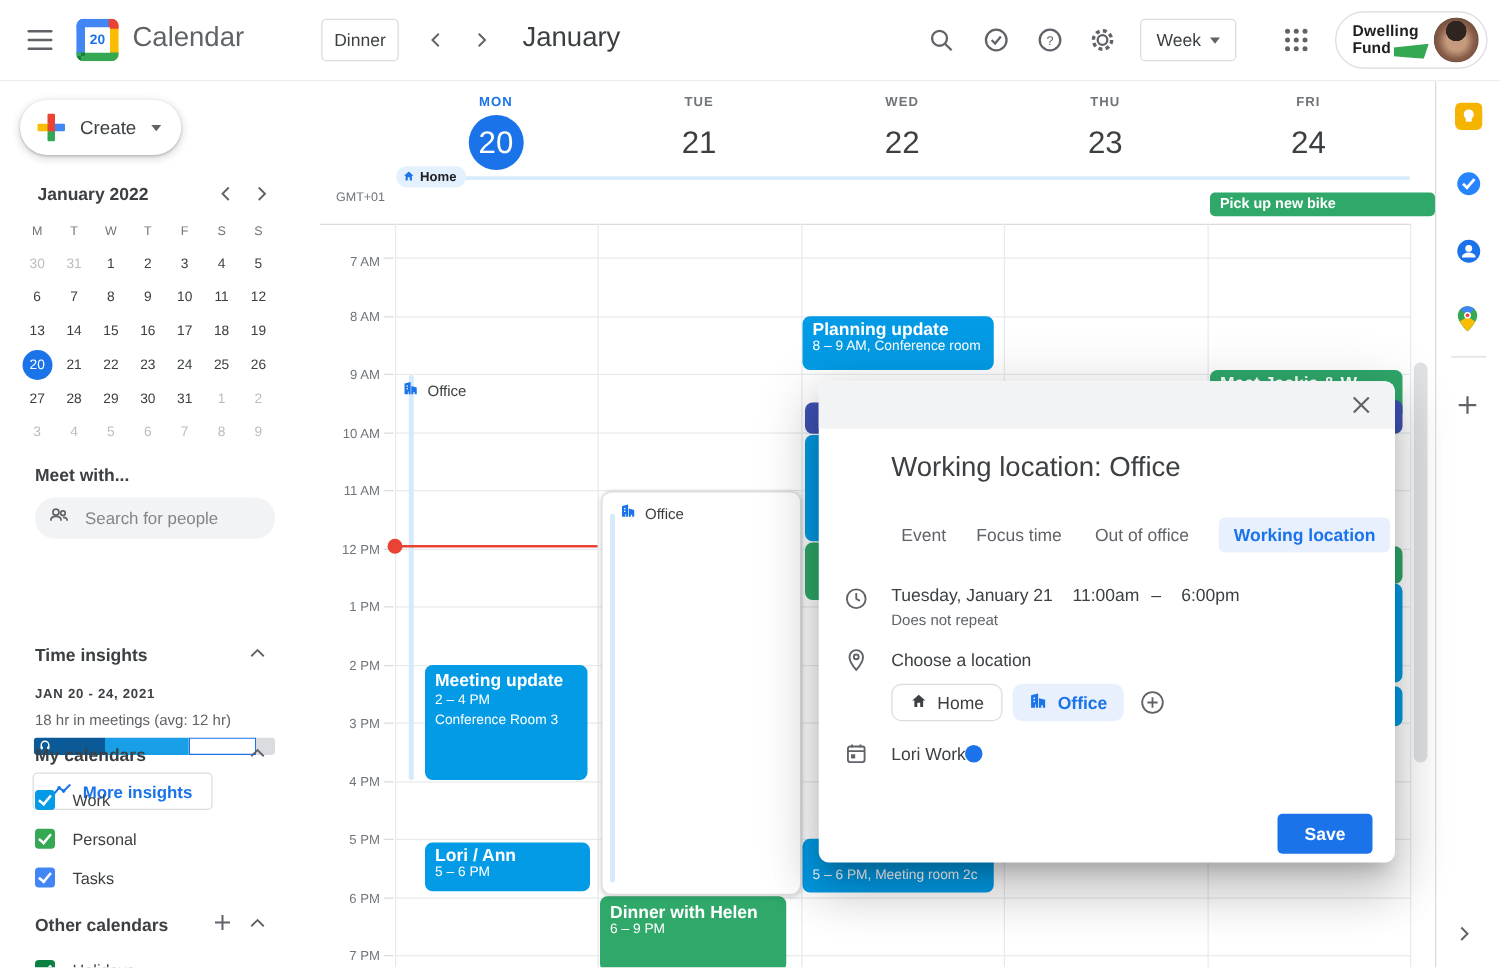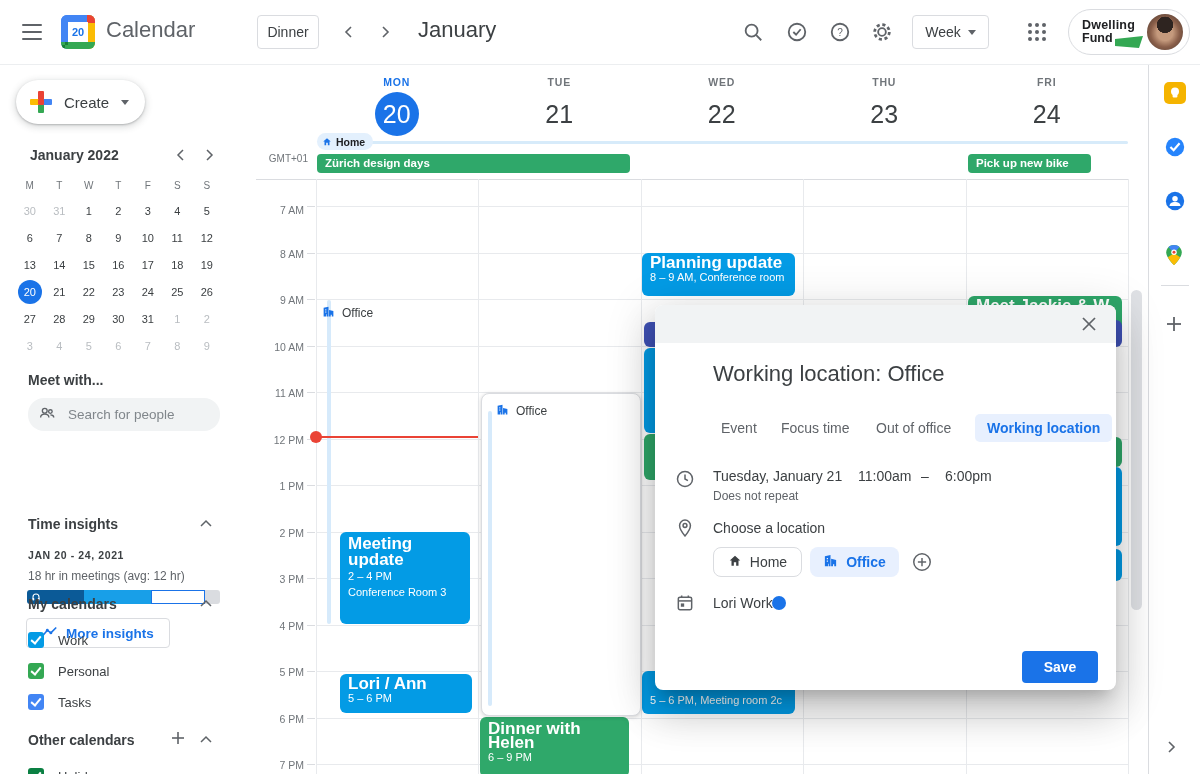--- a/index.html
+++ b/index.html
@@ -97,21 +97,21 @@
   .allday-ev{position:absolute;top:90px;height:19px;line-height:19px;border-radius:4px;color:#fff;
              font-size:11.5px;font-weight:bold;padding-left:8px;box-sizing:border-box;overflow:hidden;cursor:pointer}
   #grid-top-line{position:absolute;left:0;top:115px;width:872px;height:1px;background:#dadce0}
   .h-label{position:absolute;left:0;width:48px;text-align:right;font-size:10.5px;color:#70757a}
   .h-line{position:absolute;left:59.5px;width:812.5px;height:1px;background:#e8eaed}
   .h-tick{position:absolute;left:51px;width:8px;height:1px;background:#dadce0}
   .v-line{position:absolute;top:115px;width:1px;height:595px;background:#e8eaed}
 
   .ev{position:absolute;border-radius:6px;color:#fff;font-size:11px;line-height:14px;
       padding:4px 8px;box-sizing:border-box;overflow:hidden;cursor:pointer;z-index:3}
-  .ev .t{font-weight:bold;font-size:17px}
+  .ev .t{font-weight:bold;font-size:14px}
   #ev-project{left:84px;top:468px;width:130px;height:92px;line-height:16px}
   #ev-lori{left:84px;top:610px;width:132px;height:39px;padding-top:3px}
   #ev-planning{left:386px;top:189px;width:153px;height:43px;padding-top:3px}
   #ev-wed-indigo{left:388px;top:258px;width:152px;height:25px}
   #ev-wed-blue{left:388px;top:284px;width:152px;height:85px}
   #ev-wed-green{left:388px;top:370px;width:152px;height:46px}
   #ev-meeting2c{left:386px;top:607px;width:153px;height:43px;padding-top:22px}
   #ev-dinner{left:224px;top:653px;width:149px;height:60px;padding-top:5px}
   #ev-jackie{left:712px;top:232px;width:154px;height:40px;padding-top:3px}
   #ev-fri-indigo{left:716px;top:256px;width:150px;height:27px;z-index:4}
@@ -444,22 +444,21 @@
   <div id="gmt">GMT+01</div>
   <div id="wl-strip"></div>
   <div id="home-chip">
     <span>
       <svg width="10" height="10" viewBox="0 0 24 24" fill="#1a73e8">
           <path d="M12 3l9 8h-3v9h-4v-6h-4v6H6v-9H3z"></path>
         </svg>
     </span>
     <span class="lbl">Home</span>
   </div>
-  <div class="allday-ev" style="left: 61px; width: 313px; background: rgb(47, 168, 106);">Zürich design days</div>
-  <div class="allday-ev" style="left: 712px; width: 123px; background: rgb(47, 168, 106);">Pick up new bike</div>
+  <div class="allday-ev" style="left: 712px; width: 180px; background: rgb(47, 168, 106);">Pick up new bike</div>
   <div id="grid-top-line"></div>
   <div id="hours-layer">
       <div class="h-line" style="top: 142px;"></div>
       <div class="h-tick" style="top: 142px;"></div>
       <div class="h-label" style="top: 140px;">7 AM</div>
       <div class="h-line" style="top: 188.5px;"></div>
       <div class="h-tick" style="top: 188.5px;"></div>
       <div class="h-label" style="top: 183.5px;">8 AM</div>
       <div class="h-line" style="top: 235px;"></div>
       <div class="h-tick" style="top: 235px;"></div>

